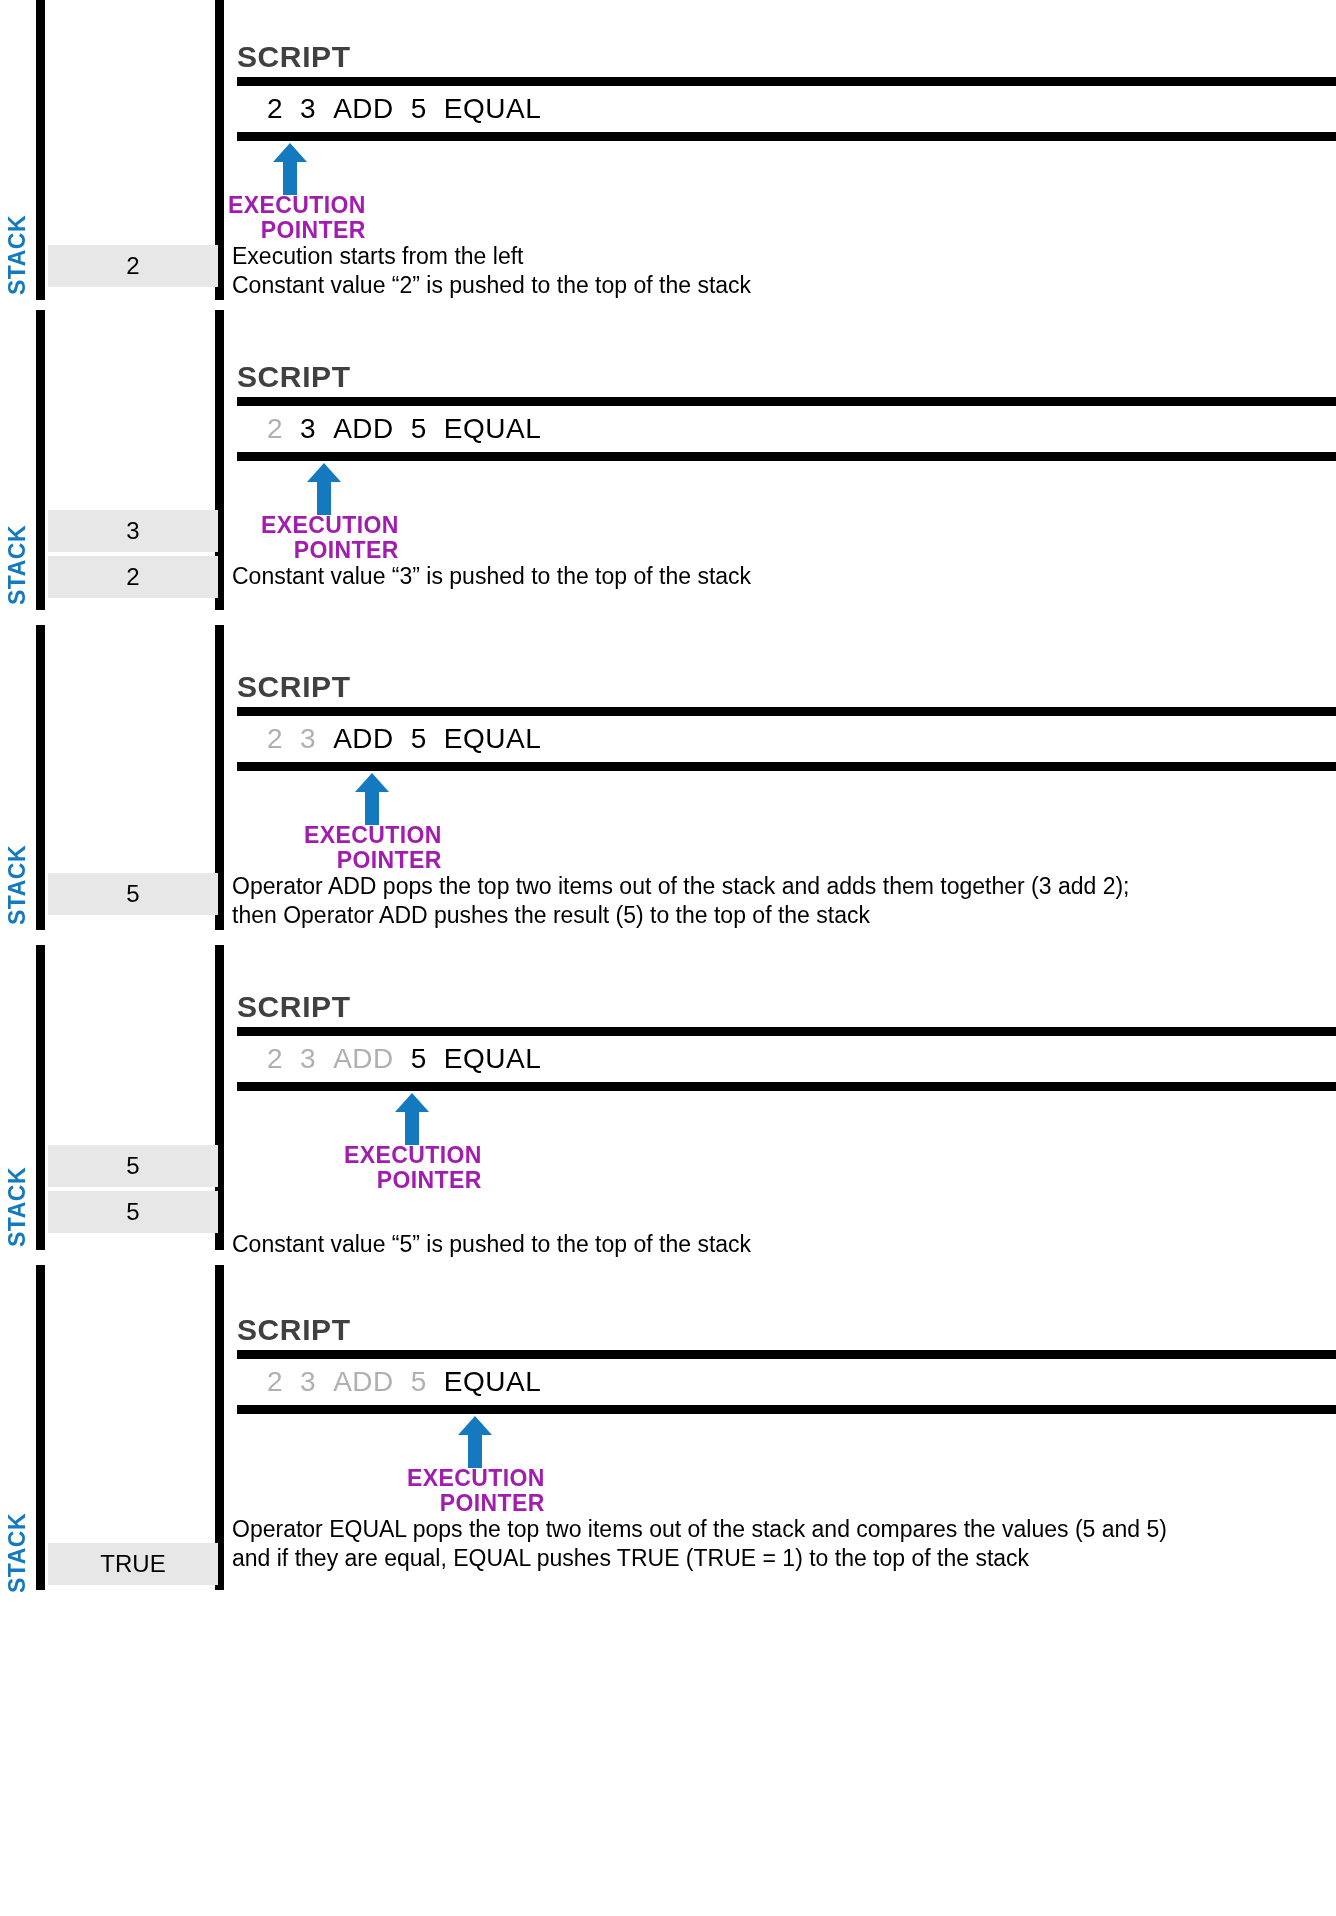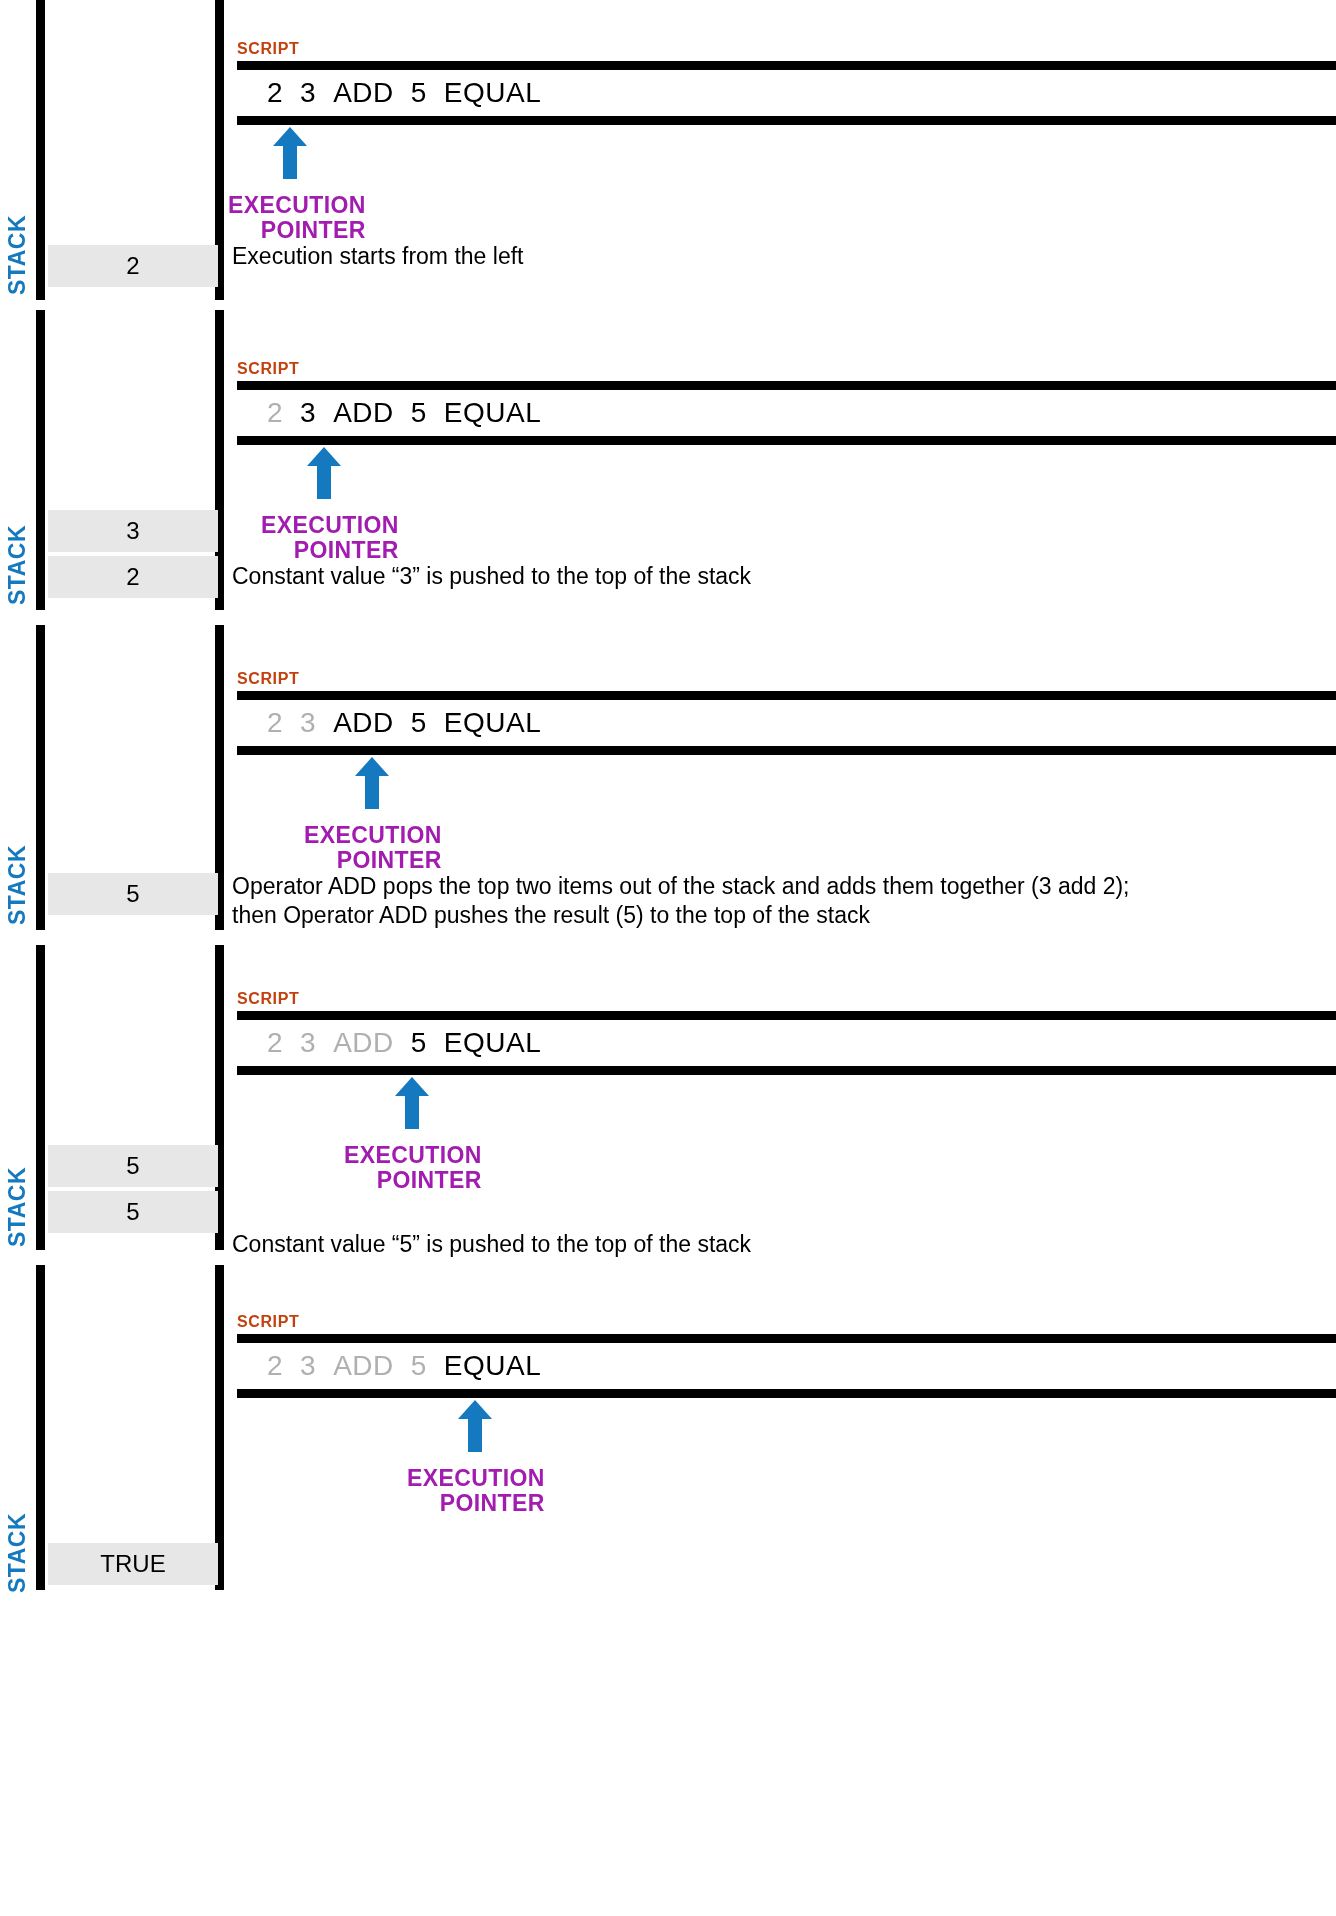--- a/index.html
+++ b/index.html
@@ -55,22 +55,22 @@
     justify-content: center;
     font-size: 24px;
     font-family: "Liberation Sans", sans-serif;
     margin-bottom: 4px;
   }
 
   
   .content { position: absolute; left: 237px; }
 
   .script-label {
-    color: #c2410c;
-    font-size: 16px;
+    color: #404040;
+    font-size: 30px;
     font-weight: 600;
     letter-spacing: 0.6px;
     font-family: "Liberation Sans Narrow", "Liberation Sans", sans-serif;
     margin-bottom: 3px;
   }
   .rule-thick {
     height: 9px;
     background: #000000;
   }
   .script-line {
@@ -147,20 +147,21 @@
             <polygon points="17,0 34,19 24,19 24,52 10,52 10,19 0,19" fill="#1579bf"></polygon>
           </svg>
       </div>
     </div>
     <div class="ep-label" style="left:-9px;top:153px;">
       <span>EXECUTION</span>
       <span class="l2">POINTER</span>
     </div>
     <div class="desc" style="position:absolute;left:-5px;top:202px;">
       <div>Execution starts from the left</div>
+      <div>Constant value “2” is pushed to the top of the stack</div>
     </div>
   </div>
 </div>
 
 <div class="panel" style="top:310px;height:305px;">
   <div class="stack-label" style="top:215px;">STACK</div>
   <div class="vrule" style="left:36px;top:0px;height:300px;"></div>
   <div class="vrule" style="left:215px;top:0px;height:300px;"></div>
   <div class="stack-col" style="top:200px;">
     <div class="stack-cell">3</div>
@@ -288,14 +289,18 @@
       <div class="arrow" style="left:221px;">
         <svg width="34" height="52" viewBox="0 0 34 52">
             <polygon points="17,0 34,19 24,19 24,52 10,52 10,19 0,19" fill="#1579bf"></polygon>
           </svg>
       </div>
     </div>
     <div class="ep-label" style="left:170px;top:153px;">
       <span>EXECUTION</span>
       <span class="l2">POINTER</span>
     </div>
+    <div class="desc" style="position:absolute;left:-5px;top:202px;">
+      <div>Operator EQUAL pops the top two items out of the stack and compares the values (5 and 5)</div>
+      <div>and if they are equal, EQUAL pushes TRUE (TRUE = 1) to the top of the stack</div>
+    </div>
   </div>
 </div>
 
 </body></html>

